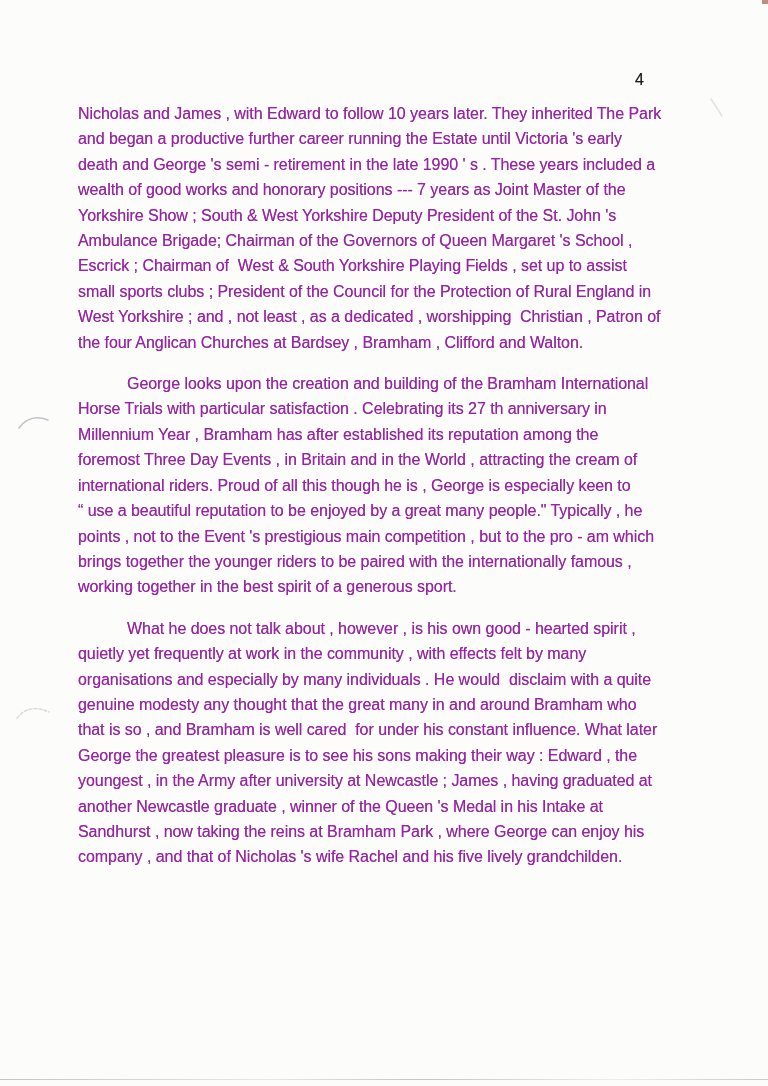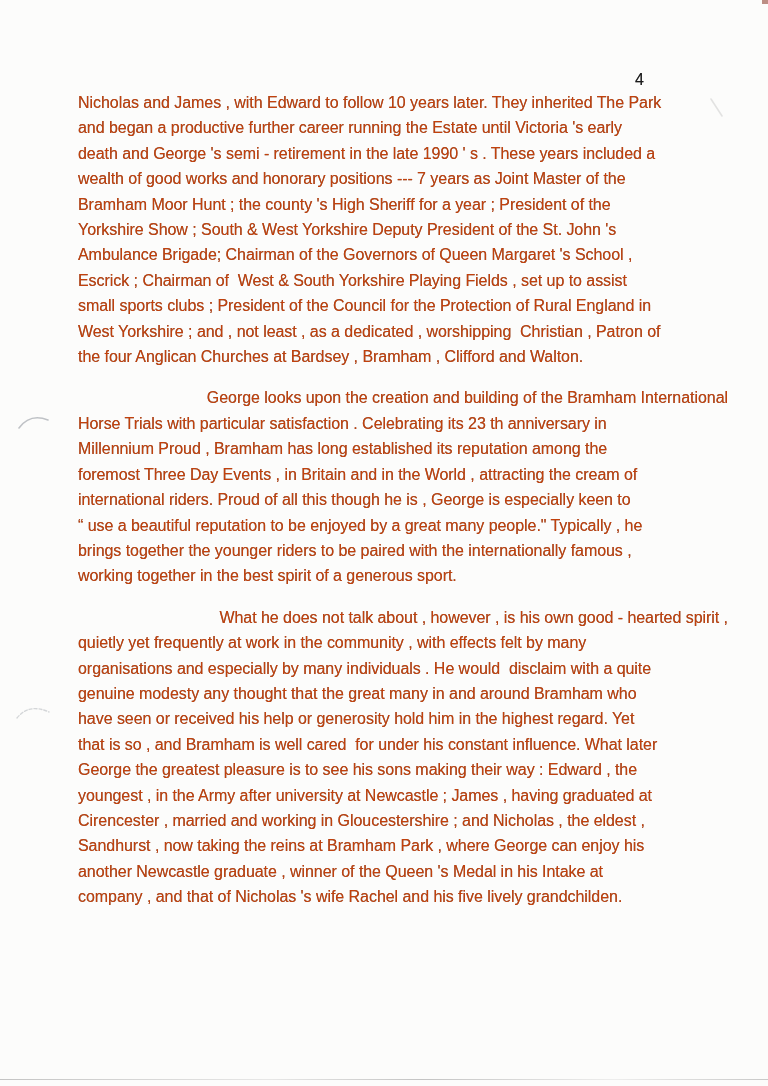--- a/index.html
+++ b/index.html
@@ -15,34 +15,34 @@
     position: absolute;
     top: 71px;
     left: 635px;
     font-size: 16px;
     color: #1b1b1b;
     text-shadow: 0 0 0.5px rgba(20,20,20,0.55);
   }
   .content {
     position: absolute;
     left: 78px;
-    top: 90px;
+    top: 101px;
     width: 650px;
-    color: #c2410c;
+    color: #a21caf;
   }
   .para { margin: 0; }
   .para + .para { margin-top: 16px; }
   .line {
     font-size: 16px;
     line-height: 25.4px;
     letter-spacing: -0.05px;
     white-space: pre;
     text-shadow: 0 0 0.5px rgba(20,20,20,0.55);
   }
-  .indent { padding-left: 49px; text-align: right; }
+  .indent { padding-left: 49px; }
   
   .scan-arc-1 { position: absolute; left: 16px; top: 411px; opacity: 0.55; }
   .scan-arc-2 { position: absolute; left: 13px; top: 700px; opacity: 0.40; }
   .scan-smudge { position: absolute; left: 708px; top: 97px; opacity: 0.22; }
   .scan-edge-line {
     position: absolute;
     left: 0; right: 0; bottom: 6px;
     height: 1px;
     background: linear-gradient(to right,
       rgba(150,150,150,0.55) 0%, rgba(170,170,170,0.25) 35%,
@@ -64,52 +64,50 @@
 
   <div class="page-number">4</div>
 
   <div class="content">
 
     <div class="para">
       <div class="line">Nicholas and James , with Edward to follow 10 years later. They inherited The Park</div>
       <div class="line">and began a productive further career running the Estate until Victoria 's early</div>
       <div class="line">death and George 's semi - retirement in the late 1990 ' s . These years included a</div>
       <div class="line">wealth of good works and honorary positions --- 7 years as Joint Master of the</div>
-      <div class="line">Bramham Moor Hunt ; the county 's High Sheriff for a year ; President of the</div>
       <div class="line">Yorkshire Show ; South &amp; West Yorkshire Deputy President of the St. John 's</div>
       <div class="line">Ambulance Brigade; Chairman of the Governors of Queen Margaret 's School ,</div>
       <div class="line">Escrick ; Chairman of  West &amp; South Yorkshire Playing Fields , set up to assist</div>
       <div class="line">small sports clubs ; President of the Council for the Protection of Rural England in</div>
       <div class="line">West Yorkshire ; and , not least , as a dedicated , worshipping  Christian , Patron of</div>
       <div class="line">the four Anglican Churches at Bardsey , Bramham , Clifford and Walton.</div>
     </div>
 
     <div class="para">
       <div class="line indent">George looks upon the creation and building of the Bramham International</div>
-      <div class="line">Horse Trials with particular satisfaction . Celebrating its 23 th anniversary in</div>
-      <div class="line">Millennium Proud , Bramham has long established its reputation among the</div>
+      <div class="line">Horse Trials with particular satisfaction . Celebrating its 27 th anniversary in</div>
+      <div class="line">Millennium Year , Bramham has after established its reputation among the</div>
       <div class="line">foremost Three Day Events , in Britain and in the World , attracting the cream of</div>
       <div class="line">international riders. Proud of all this though he is , George is especially keen to</div>
       <div class="line">“ use a beautiful reputation to be enjoyed by a great many people." Typically , he</div>
+      <div class="line">points , not to the Event 's prestigious main competition , but to the pro - am which</div>
       <div class="line">brings together the younger riders to be paired with the internationally famous ,</div>
       <div class="line">working together in the best spirit of a generous sport.</div>
     </div>
 
     <div class="para">
       <div class="line indent">What he does not talk about , however , is his own good - hearted spirit ,</div>
       <div class="line">quietly yet frequently at work in the community , with effects felt by many</div>
       <div class="line">organisations and especially by many individuals . He would  disclaim with a quite</div>
       <div class="line">genuine modesty any thought that the great many in and around Bramham who</div>
-      <div class="line">have seen or received his help or generosity hold him in the highest regard. Yet</div>
       <div class="line">that is so , and Bramham is well cared  for under his constant influence. What later</div>
       <div class="line">George the greatest pleasure is to see his sons making their way : Edward , the</div>
       <div class="line">youngest , in the Army after university at Newcastle ; James , having graduated at</div>
-      <div class="line">Cirencester , married and working in Gloucestershire ; and Nicholas , the eldest ,</div>
+      <div class="line">another Newcastle graduate , winner of the Queen 's Medal in his Intake at</div>
       <div class="line">Sandhurst , now taking the reins at Bramham Park , where George can enjoy his</div>
-      <div class="line">another Newcastle graduate , winner of the Queen 's Medal in his Intake at</div>
       <div class="line">company , and that of Nicholas 's wife Rachel and his five lively grandchilden.</div>
     </div>
 
   </div>
 
   <svg class="scan-arc-1" width="42" height="24" viewBox="0 0 42 24">
     <path d="M3,17 Q14,2 32,9" fill="none" stroke="#8f949c" stroke-width="1.6" stroke-linecap="round"></path>
   </svg>
   <svg class="scan-arc-2" width="48" height="26" viewBox="0 0 48 26">
     <path d="M4,18 Q16,3 36,12" fill="none" stroke="#9aa0a6" stroke-width="1.4" stroke-linecap="round" stroke-dasharray="3 2"></path>

